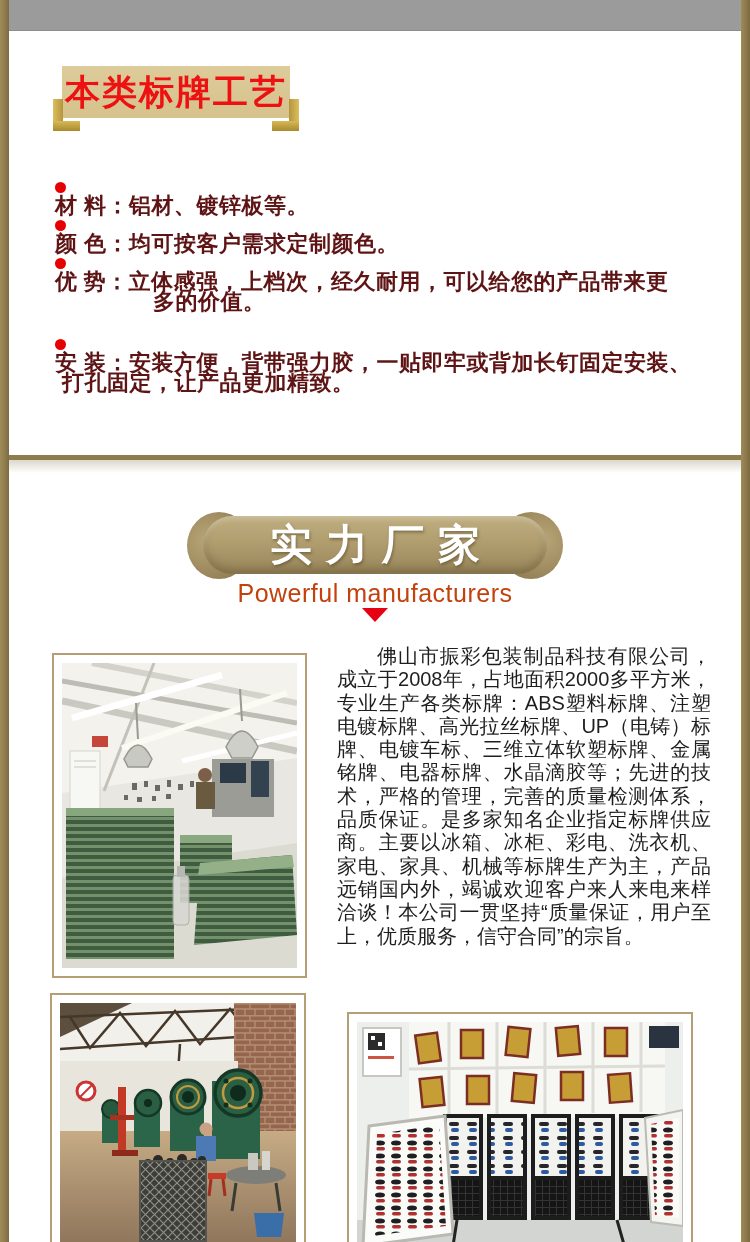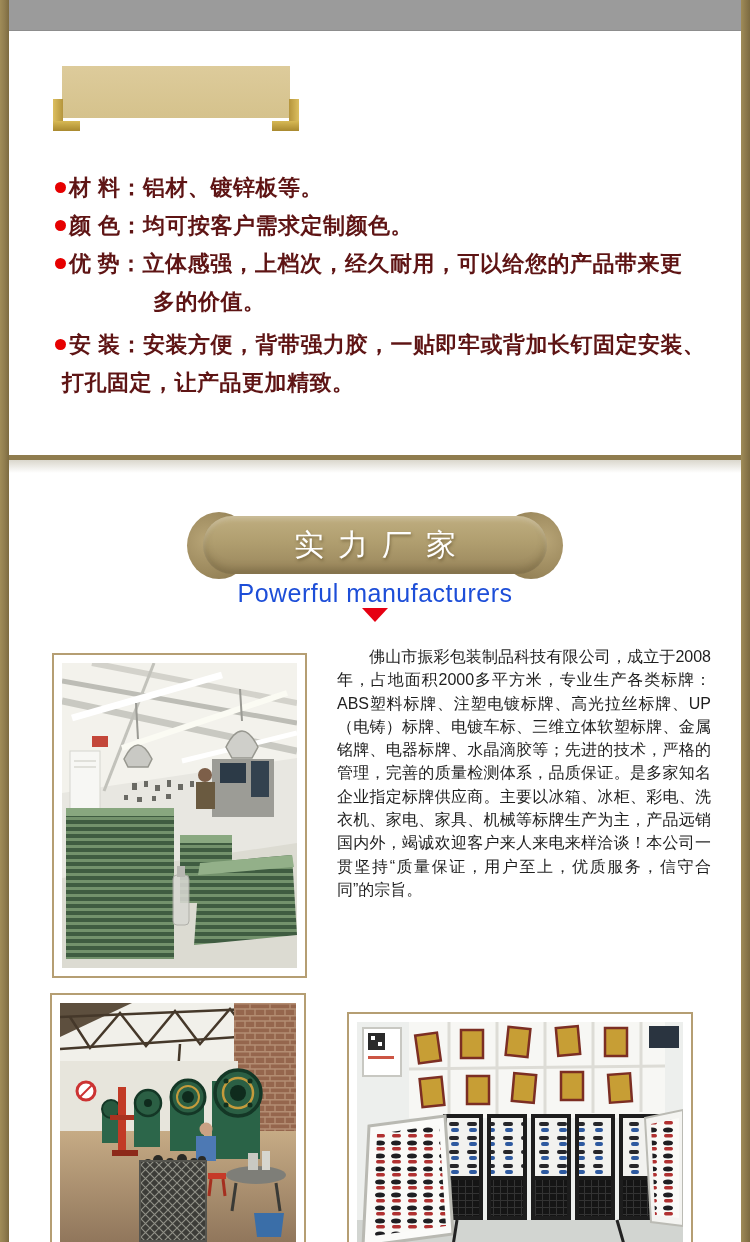--- a/index.html
+++ b/index.html
@@ -27,43 +27,43 @@
     background:linear-gradient(180deg,#ddcb9b,#d5c28c);
     display:flex;align-items:center;justify-content:center;z-index:2;}
   .title-ribbon .title{font-size:35px;font-weight:700;color:#ee1111;letter-spacing:2px;white-space:nowrap;}
   .fold{position:absolute;bottom:-13px;width:27px;height:32px;z-index:1;}
   .fold-left{left:-9px;}
   .fold-right{right:-9px;transform:scaleX(-1);}
   .fold .v{position:absolute;left:0;top:0;width:10px;height:32px;
     background:linear-gradient(90deg,#dcbf60,#b5953c);}
   .fold .h{position:absolute;left:0;bottom:0;width:27px;height:10px;
     background:linear-gradient(180deg,#d7b955,#a9892f);}
-  .brow{position:absolute;left:55px;display:flex;align-items:flex-start;white-space:nowrap;}
+  .brow{position:absolute;left:55px;display:flex;align-items:flex-start;white-space:nowrap;flex-direction:column;}
   .brow .dot{width:11px;height:11px;border-radius:50%;background:#e60000;
     margin:7px 3px 0 0;flex:0 0 auto;}
   .brow .btext{font-size:22px;font-weight:600;color:#5e1414;letter-spacing:.5px;line-height:26px;}
   
   .scroll-banner{position:absolute;left:187px;top:511px;width:376px;height:69px;}
   .cap{position:absolute;top:1px;width:64px;height:67px;border-radius:50%;}
   .cap-l{left:0;background:radial-gradient(circle at 30% 42%,#b8a577,#907d52 78%);}
   .cap-r{right:0;background:radial-gradient(circle at 70% 42%,#b8a577,#907d52 78%);}
   .scroll-body{position:absolute;left:16px;right:16px;top:5px;height:58px;border-radius:29px;
     background:linear-gradient(180deg,#bfae80 0%,#b09e6f 45%,#98855b 100%);
     display:flex;align-items:center;justify-content:center;
     box-shadow:inset 0 3px 5px rgba(255,255,255,.25), inset 0 -5px 8px rgba(70,55,25,.30);}
-  .scroll-body .btitle{font-size:30px;font-weight:400;color:#ffffff;
+  .scroll-body .btitle{font-size:42px;font-weight:700;color:#ffffff;
     letter-spacing:14px;padding-left:14px;white-space:nowrap;
     text-shadow:1px 2px 3px rgba(85,70,35,.55);}
   .subtitle{position:absolute;left:0;right:0;top:579px;text-align:center;
-    font-size:25px;color:#1d4ed8;letter-spacing:.5px;}
+    font-size:25px;color:#c2410c;letter-spacing:.5px;}
   .down-triangle{position:absolute;left:50%;top:608px;transform:translateX(-50%);
     width:0;height:0;border-left:13px solid transparent;border-right:13px solid transparent;
     border-top:14px solid #e60012;}
   .intro{position:absolute;left:337px;top:645px;width:374px;
-    font-size:16px;line-height:23.3px;color:#1e1e1e;
+    font-size:20px;line-height:23.3px;color:#1e1e1e;
     text-align:justify;text-indent:2em;}
   
   .photo{position:absolute;background:#fff;border:2px solid #b59e73;padding:8px;box-sizing:border-box;}
   .photo svg{display:block;width:100%;height:100%;}
   .photo1{left:52px;top:653px;width:255px;height:325px;}
   .photo2{left:50px;top:993px;width:256px;height:266px;}
   .photo3{left:347px;top:1012px;width:346px;height:252px;}
 </style>
 </head>
 <body>
@@ -74,20 +74,21 @@
 
 <div class="title-ribbon">
   <div class="fold fold-left">
       <span class="v"></span>
       <span class="h"></span>
     </div>
   <div class="fold fold-right">
       <span class="v"></span>
       <span class="h"></span>
     </div>
+  <span class="title">本类标牌工艺</span>
 </div>
 
 <div class="brow" style="top:175px;">
   <span class="dot"></span>
   <span class="btext">材 料：铝材、镀锌板等。</span>
 </div>
 <div class="brow" style="top:213px;text-align:right;">
   <span class="dot"></span>
   <span class="btext">颜 色：均可按客户需求定制颜色。</span>
 </div>

